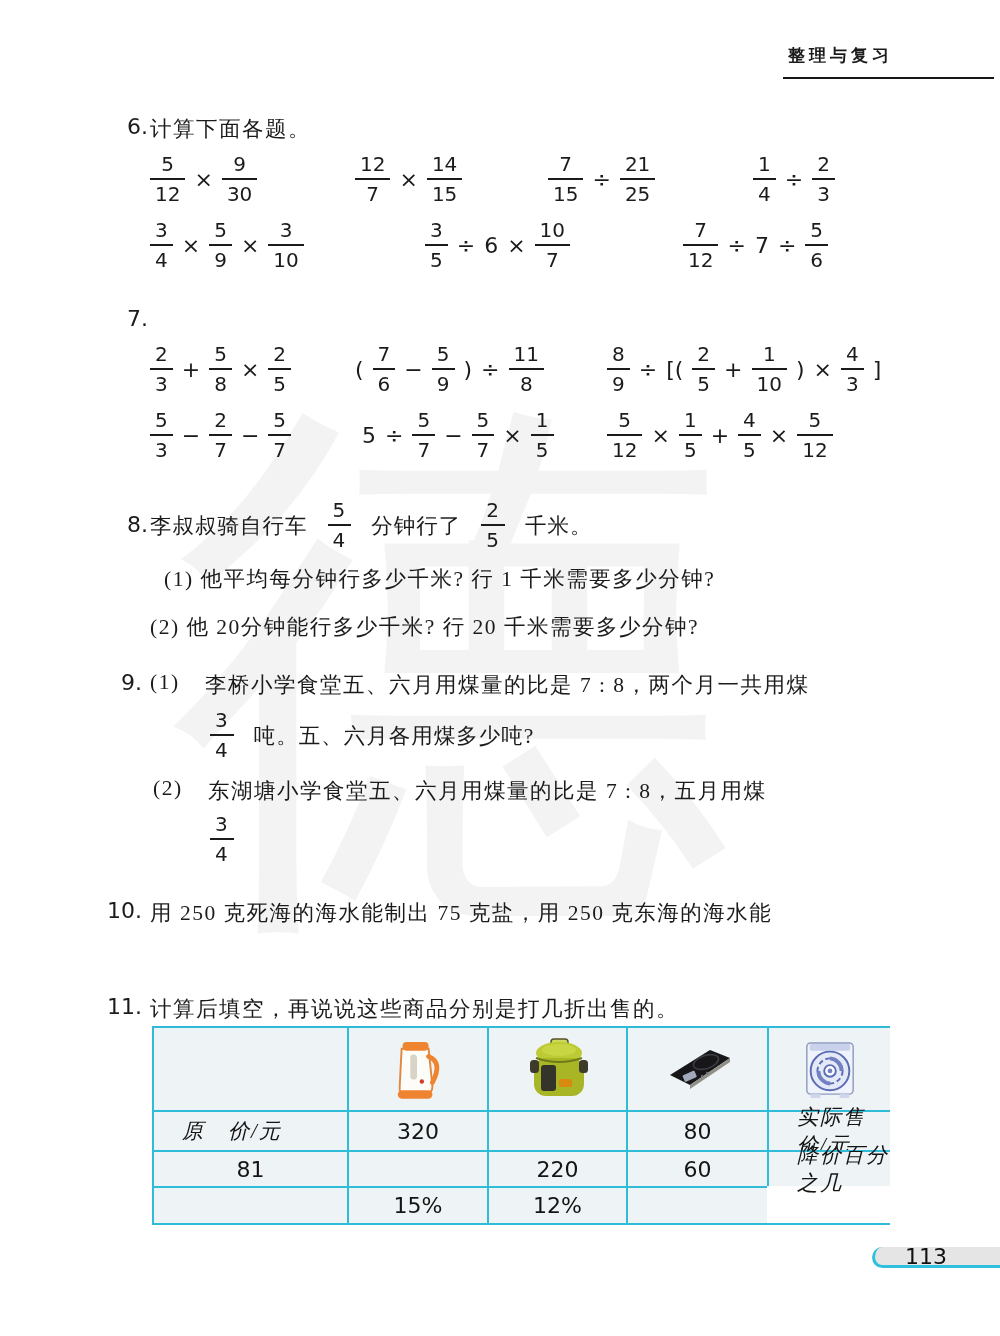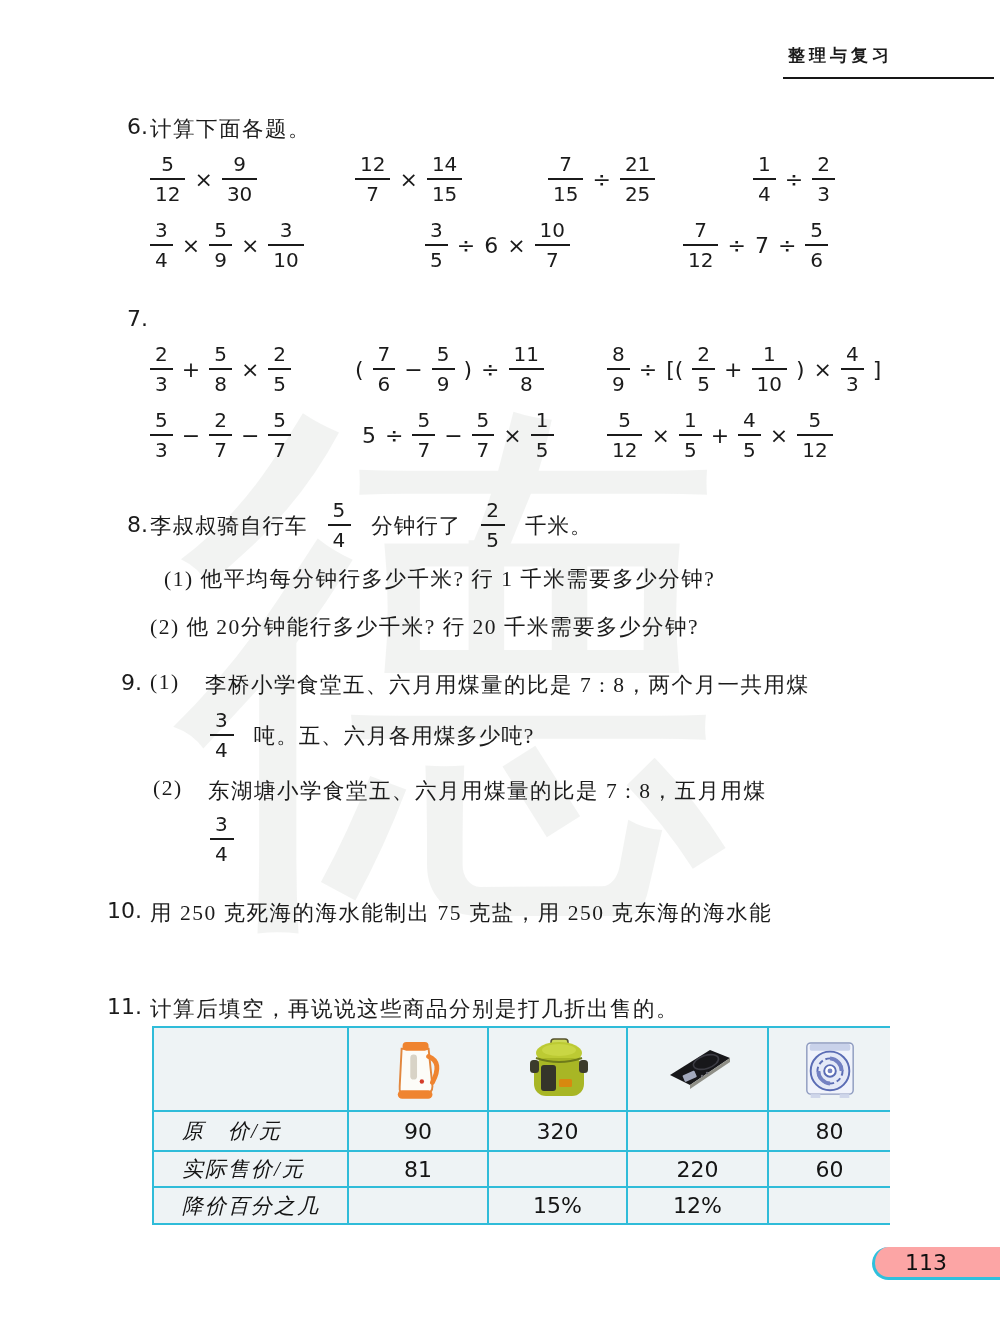--- a/index.html
+++ b/index.html
@@ -60,22 +60,22 @@
     background:#eef3f5; display:flex; align-items:center; justify-content:center;
     font-size:22px; font-family:"DejaVu Sans","Liberation Sans",sans-serif; color:#141414;
   }
   .cell.label {
     justify-content:flex-start; padding-left:28px; box-sizing:border-box;
     font-family:"Liberation Serif",serif; font-size:21px; letter-spacing:2px;font-style:italic;
   }
 
   
   .page-tab {
-    position:absolute; left:872px; top:1247px; width:128px; height:33px;
-    background:#fca5a5; border:3px solid #30c0dd; border-right:none; border-top:none;
+    position:absolute; left:872px; top:1247px; width:128px; height:21px;
+    background:#e5e5e5; border:3px solid #30c0dd; border-right:none; border-top:none;
     border-radius:18px 0 0 18px; box-sizing:border-box;
     display:flex; align-items:center; padding-left:30px;
     font-family:"DejaVu Sans","Liberation Sans",sans-serif; font-size:22px; color:#101010;
   }
 </style>
 </head>
 <body>
 
 <div class="page">
 
@@ -375,21 +375,20 @@
         <path d="M29 20 A13 13 0 0 1 41 33" fill="none" stroke="#7381c2" stroke-width="4"></path>
         <path d="M29 46 A13 13 0 0 1 17 33" fill="none" stroke="#7381c2" stroke-width="4"></path>
         <circle cx="29" cy="33" r="6" fill="#ffffff" stroke="#5a6cb4" stroke-width="2"></circle>
         <circle cx="29" cy="33" r="2.5" fill="#7381c2"></circle>
         <rect x="9" y="57" width="10" height="4" fill="#cfd6ea"></rect>
         <rect x="39" y="57" width="10" height="4" fill="#cfd6ea"></rect>
       </svg>
     </div>
 
     <div class="cell label">原　价/元</div>
-    <div class="cell">90</div>
     <div class="cell">320</div>
     <div class="cell"></div>
     <div class="cell">80</div>
 
     <div class="cell label">实际售价/元</div>
     <div class="cell">81</div>
     <div class="cell"></div>
     <div class="cell">220</div>
     <div class="cell">60</div>
 

